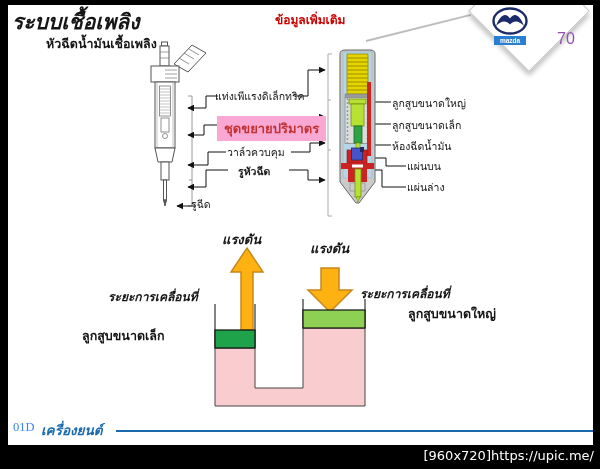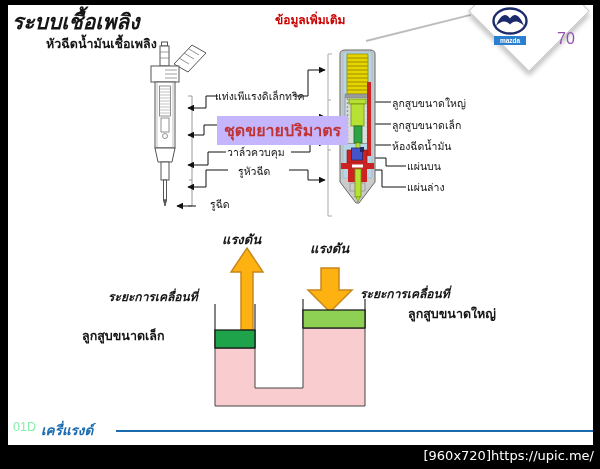--- a/index.html
+++ b/index.html
@@ -12,36 +12,36 @@
   .bar{background:#000;z-index:50;}
   .bar-top{left:0;top:0;width:600px;height:5px;}
   .bar-left{left:0;top:0;width:8px;height:469px;}
   .bar-right{left:593px;top:0;width:7px;height:469px;}
   .bar-bottom{left:0;top:445px;width:600px;height:24px;}
   .lbl{position:absolute;white-space:nowrap;color:#151515;z-index:12;}
   .title{font-size:21px;font-weight:bold;font-style:italic;color:#161616;}
   .subtitle{font-size:12.5px;font-weight:bold;}
   .note{font-size:12px;font-weight:bold;color:#cc0000;}
   .callout{font-size:10.5px;}
-  .callout-box{font-size:16px;font-weight:bold;color:#c03333;background:#c4b5fd;padding:2px 7px;}
+  .callout-box{font-size:13px;font-weight:bold;color:#c03333;background:#f9a8d4;padding:2px 7px;}
   .pnum{font-size:16px;color:#9450b0;}
   .bold-it{font-weight:bold;font-style:italic;}
   .b-lab13{font-size:13px;}
   .b-lab12{font-size:12px;margin-top:13px;}
   .piston-lab{font-size:12.5px;font-weight:bold;}
   .diamond{
     left:486px;top:-32px;width:84px;height:84px;background:#fff;
     border:1px solid #c8c8c8;transform:rotate(45deg);
     box-shadow:3px 3px 5px rgba(0,0,0,0.25);z-index:5;
   }
   .swoosh{
     left:366px;top:40px;width:108px;height:2px;background:#bdbdbd;
     transform:rotate(-14deg);transform-origin:left center;z-index:4;
   }
-  .footer-code{font-size:12.5px;color:#86efac;}
+  .footer-code{font-size:12.5px;color:#3b82f6;font-family:Liberation Serif, serif;}
   .footer-subject{font-size:13.5px;font-weight:bold;font-style:italic;color:#1a6aad;}
   .footer-line{left:116px;top:430px;width:477px;height:2px;background:#1a6aad;z-index:12;}
   .watermark{
     position:absolute;right:6px;top:448px;color:#ffffff;font-size:13px;
     font-family:"DejaVu Sans",sans-serif;z-index:60;
   }
   svg{position:absolute;z-index:11;}
 </style>
 </head>
 <body>
@@ -133,22 +133,22 @@
     <rect x="222" y="124.5" width="11" height="3" fill="#ffffff"></rect>
     <rect x="220" y="143" width="15" height="8" fill="#cbcbcb" stroke="#888" stroke-width="0.6"></rect>
     <rect x="225" y="129" width="6" height="28" fill="#b7e233" stroke="#70930a" stroke-width="0.8"></rect>
     <path d="M226,157 h4 l-2,5 z" fill="#b7e233" stroke="#70930a" stroke-width="0.6"></path>
   </g>
 </svg>
 
 <div class="lbl callout" style="left:215px;top:88px;">แท่งเพีแรงดิเล็กทริค</div>
 <div class="lbl callout-box" style="left:217px;top:116px;">ชุดขยายปริมาตร</div>
 <div class="lbl callout" style="left:227px;top:144px;text-align:right;">วาล์วควบคุม</div>
-<div class="lbl callout" style="left:238px;top:163px;">รูหัวฉีด</div>
-<div class="lbl callout" style="left:191px;top:196px;margin-left:19px;">รูฉีด</div>
+<div class="lbl callout" style="left:238px;top:163px;font-weight:bold;">รูหัวฉีด</div>
+<div class="lbl callout" style="left:191px;top:196px;">รูฉีด</div>
 
 <div class="lbl callout" style="left:392px;top:95px;">ลูกสูบขนาดใหญ่</div>
 <div class="lbl callout" style="left:392px;top:117px;">ลูกสูบขนาดเล็ก</div>
 <div class="lbl callout" style="left:392px;top:138px;">ห้องฉีดน้ำมัน</div>
 <div class="lbl callout" style="left:407px;top:158px;">แผ่นบน</div>
 <div class="lbl callout" style="left:407px;top:179px;text-align:right;">แผ่นล่าง</div>
 
 <svg style="left:200px;top:240px;" width="190" height="172" viewBox="0 0 190 172">
   <g stroke="#333" stroke-width="1.2" fill="none">
     <path d="M15,64 V108 M55,64 V108 M103,59 V88 M165,59 V88"></path>
@@ -161,21 +161,21 @@
 </svg>
 
 <div class="lbl bold-it b-lab13" style="left:222px;top:229px;">แรงดัน</div>
 <div class="lbl bold-it b-lab13" style="left:310px;top:238px;">แรงดัน</div>
 <div class="lbl bold-it b-lab12" style="left:108px;top:274px;">ระยะการเคลื่อนที่</div>
 <div class="lbl bold-it b-lab12" style="left:360px;top:271px;">ระยะการเคลื่อนที่</div>
 <div class="lbl piston-lab" style="left:82px;top:326px;">ลูกสูบขนาดเล็ก</div>
 <div class="lbl piston-lab" style="left:408px;top:304px;">ลูกสูบขนาดใหญ่</div>
 
 <div class="lbl footer-code" style="left:13px;top:420px;">01D</div>
-<div class="lbl footer-subject" style="left:41px;top:419px;">เครื่แรงด์</div>
+<div class="lbl footer-subject" style="left:41px;top:419px;">เครื่องยนต์</div>
 <div class="abs footer-line"></div>
 
 <div class="abs bar bar-top"></div>
 <div class="abs bar bar-left"></div>
 <div class="abs bar bar-right"></div>
 <div class="abs bar bar-bottom"></div>
 
 <div class="watermark">[960x720]https://upic.me/</div>
 
 </body></html>

